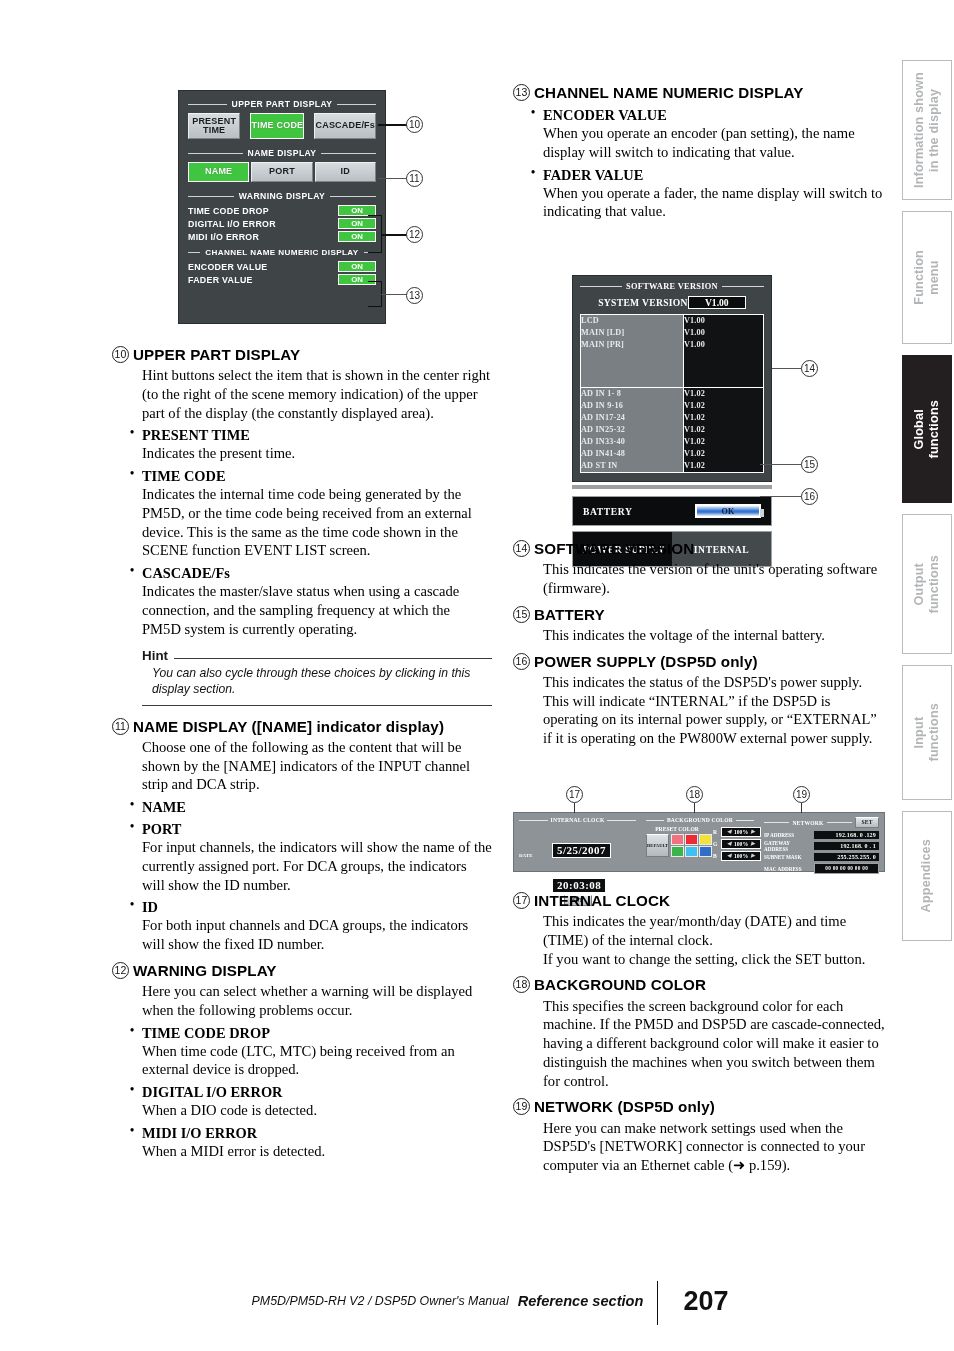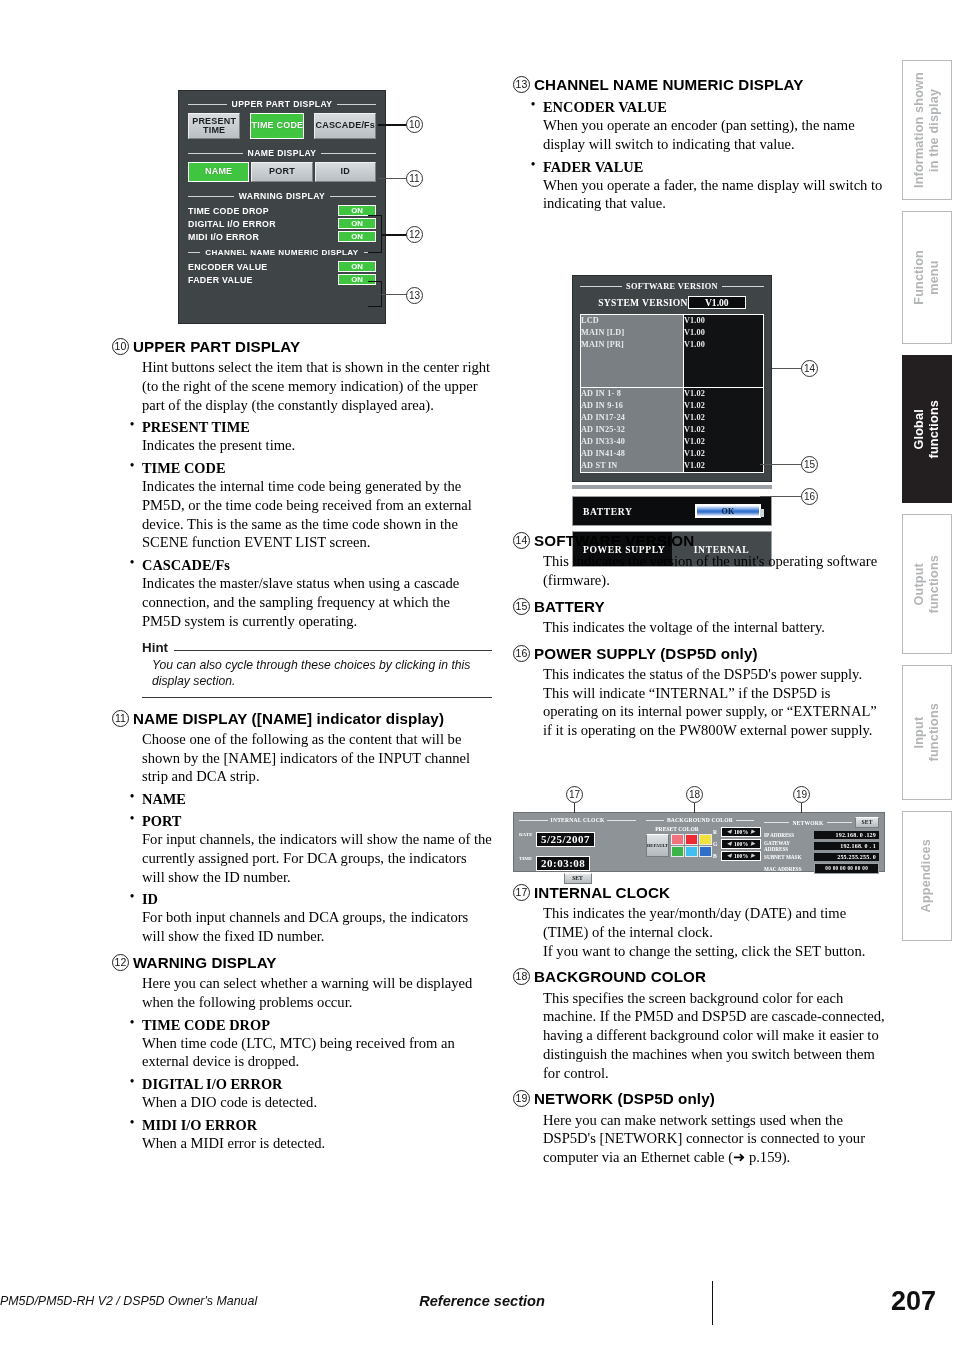--- a/index.html
+++ b/index.html
@@ -15,21 +15,21 @@
 
   
   .page { position:absolute; left:0; top:0; width:954px; height:1351px; }
   .col-left  { position:absolute; left:112px; top:80px; width:380px; }
   .col-right { position:absolute; left:513px; top:72px; width:372px; }
 
   
   .sec-head {
     font-family:"Liberation Sans", sans-serif;
     font-weight:bold; font-size:15.2px; letter-spacing:.1px;
-    margin:0 0 2px 0; line-height:1.2;
+    margin:8px 0 2px 0; line-height:1.2;
   }
   .num {
     display:inline-block; width:17px; height:17px; line-height:15px;
     border:1px solid #222; border-radius:50%;
     font-family:"Liberation Sans", sans-serif;
     font-size:10.5px; font-weight:normal; text-align:center;
     vertical-align:2px; margin-right:4px; color:#111;
   }
   .body-txt {
     font-family:"Liberation Serif", serif;
@@ -136,21 +136,21 @@
   .psu-l { flex:0 0 50%; background:#0b0c0d; display:flex; align-items:center; padding-left:10px; }
   .psu-r { flex:1; background:#44494c; display:flex; align-items:center; justify-content:center; }
   .psu-l span, .psu-r span { color:#fff; font-size:9.6px; font-weight:bold; letter-spacing:.6px; }
   .sv-gap { height:4px; background:#9aa0a4; margin-top:3px; }
 
   
   #shot3 { position:absolute; left:513px; top:812px; width:372px; height:60px; background:#8d9397; border:1px solid #6b7175; display:flex; }
   .s3-pane { padding:4px 5px; position:relative; }
   .s3-title { display:flex; align-items:center; gap:3px; color:#ffffff; font-size:5.6px; font-weight:bold; letter-spacing:.2px; white-space:nowrap; justify-content:center; }
   .s3-title .ln { flex:1; height:1px; background:#e2e5e6; }
-  .clk-row { display:flex; align-items:flex-start; gap:0; margin-top:9px; }
+  .clk-row { display:flex; align-items:flex-end; gap:16px; margin-top:20px; }
   .clk-lab { color:#ffffff; font-size:5px; font-weight:bold; width:17px; }
   .clk-val { background:#0c0e0f; border:1px solid #fff; color:#fff; font-size:11px; font-weight:bold; padding:0 4px; letter-spacing:.5px; line-height:13px; }
   .set-btn { background:linear-gradient(#e4e7e9,#b5bbbe); border:1px solid #767c80; border-top-color:#fff; color:#15181a; font-size:5.6px; font-weight:bold; width:28px; text-align:center; line-height:9px; }
   .preset-lab { color:#fff; font-size:5.6px; font-weight:bold; text-align:center; margin-top:2px; }
   .sw-grid { display:grid; grid-template-columns:repeat(3,13px); grid-template-rows:repeat(2,11px); gap:1px; }
   .sw { border:1px solid #e8eaeb; }
   .def-btn { background:linear-gradient(#dfe3e5,#b2b8bc); border:1px solid #767c80; border-top-color:#fff; color:#15181a; font-size:4.6px; font-weight:bold; width:28px; height:23px; display:flex; align-items:center; justify-content:center; }
   .rgb-row { display:flex; align-items:center; gap:2px; margin-bottom:2px; }
   .rgb-lab { color:#fff; font-size:5.6px; font-weight:bold; width:6px; }
   .rgb-field { background:#0c0e0f; border:1px solid #fff; color:#fff; font-size:5.6px; font-weight:bold; width:40px; text-align:center; line-height:8px; display:flex; align-items:center; justify-content:center; gap:3px; }
@@ -167,21 +167,21 @@
     border:1px solid #b9bcbe; background:#ffffff;
     display:flex; align-items:center; justify-content:center;
     font-family:"Liberation Sans", sans-serif;
     font-weight:bold; font-size:12.6px; color:#b2b5b7;
     letter-spacing:.2px;
   }
   .tab .vt { writing-mode:vertical-rl; text-orientation:mixed; transform:rotate(180deg); text-align:center; line-height:1.22; padding:6px 0; }
   .tab.active { background:#231f20; color:#ffffff; border-color:#231f20; }
 
   
-  .footer { position:absolute; left:0; top:1284px; width:954px; height:34px; display:flex; align-items:center; justify-content:space-between; padding-right:18px; }
+  .footer { position:absolute; left:0; top:1284px; width:954px; height:34px; display:flex; align-items:center; justify-content:center; padding-right:18px;padding-left:44px; }
   .f-manual { font-family:"Liberation Sans", sans-serif; font-style:italic; font-size:12.4px; color:#111; margin-right:9px; }
   .f-ref { font-family:"Liberation Sans", sans-serif; font-style:italic; font-weight:bold; font-size:14.6px; color:#111; margin-right:14px; }
   .f-sep { width:1px; height:44px; background:#111; margin-right:14px; position:relative; top:2px; }
   .f-page { font-family:"Liberation Sans", sans-serif; font-weight:bold; font-size:27px; color:#111; min-width:56px; text-align:right; }
 </style>
 </head>
 <body>
 
 <div class="page">
 

